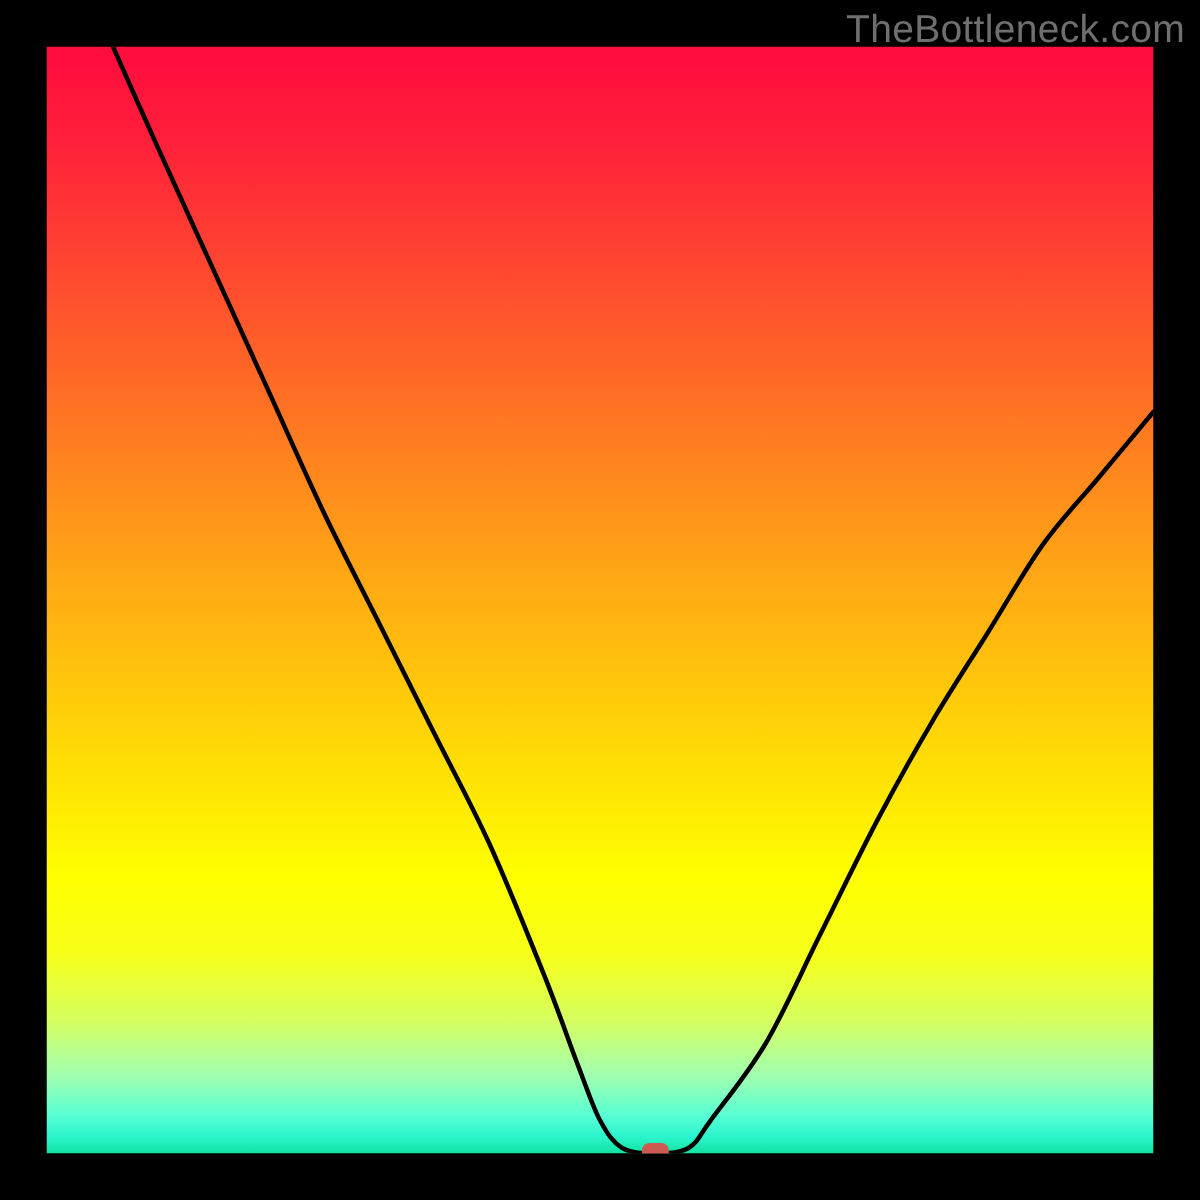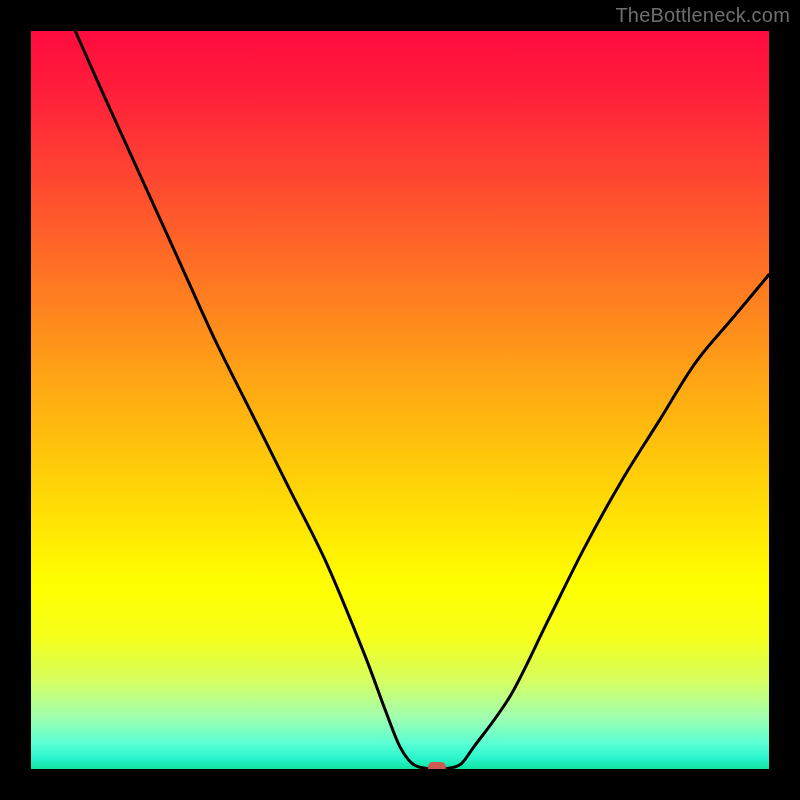--- a/index.html
+++ b/index.html
@@ -17,21 +17,21 @@
     top: 0;
     width: 800px;
     height: 800px;
     background: #000;
   }
   .attribution {
     position: absolute;
     top: 4px;
     right: 10px;
     color: #6f6f6f;
-    font-size: 20px;
+    font-size: 26px;
     font-weight: 400;
     letter-spacing: 0.2px;
     user-select: none;
   }
   .plot {
     position: absolute;
     left: 31px;
     top: 31px;
     width: 738px;
     height: 738px;

